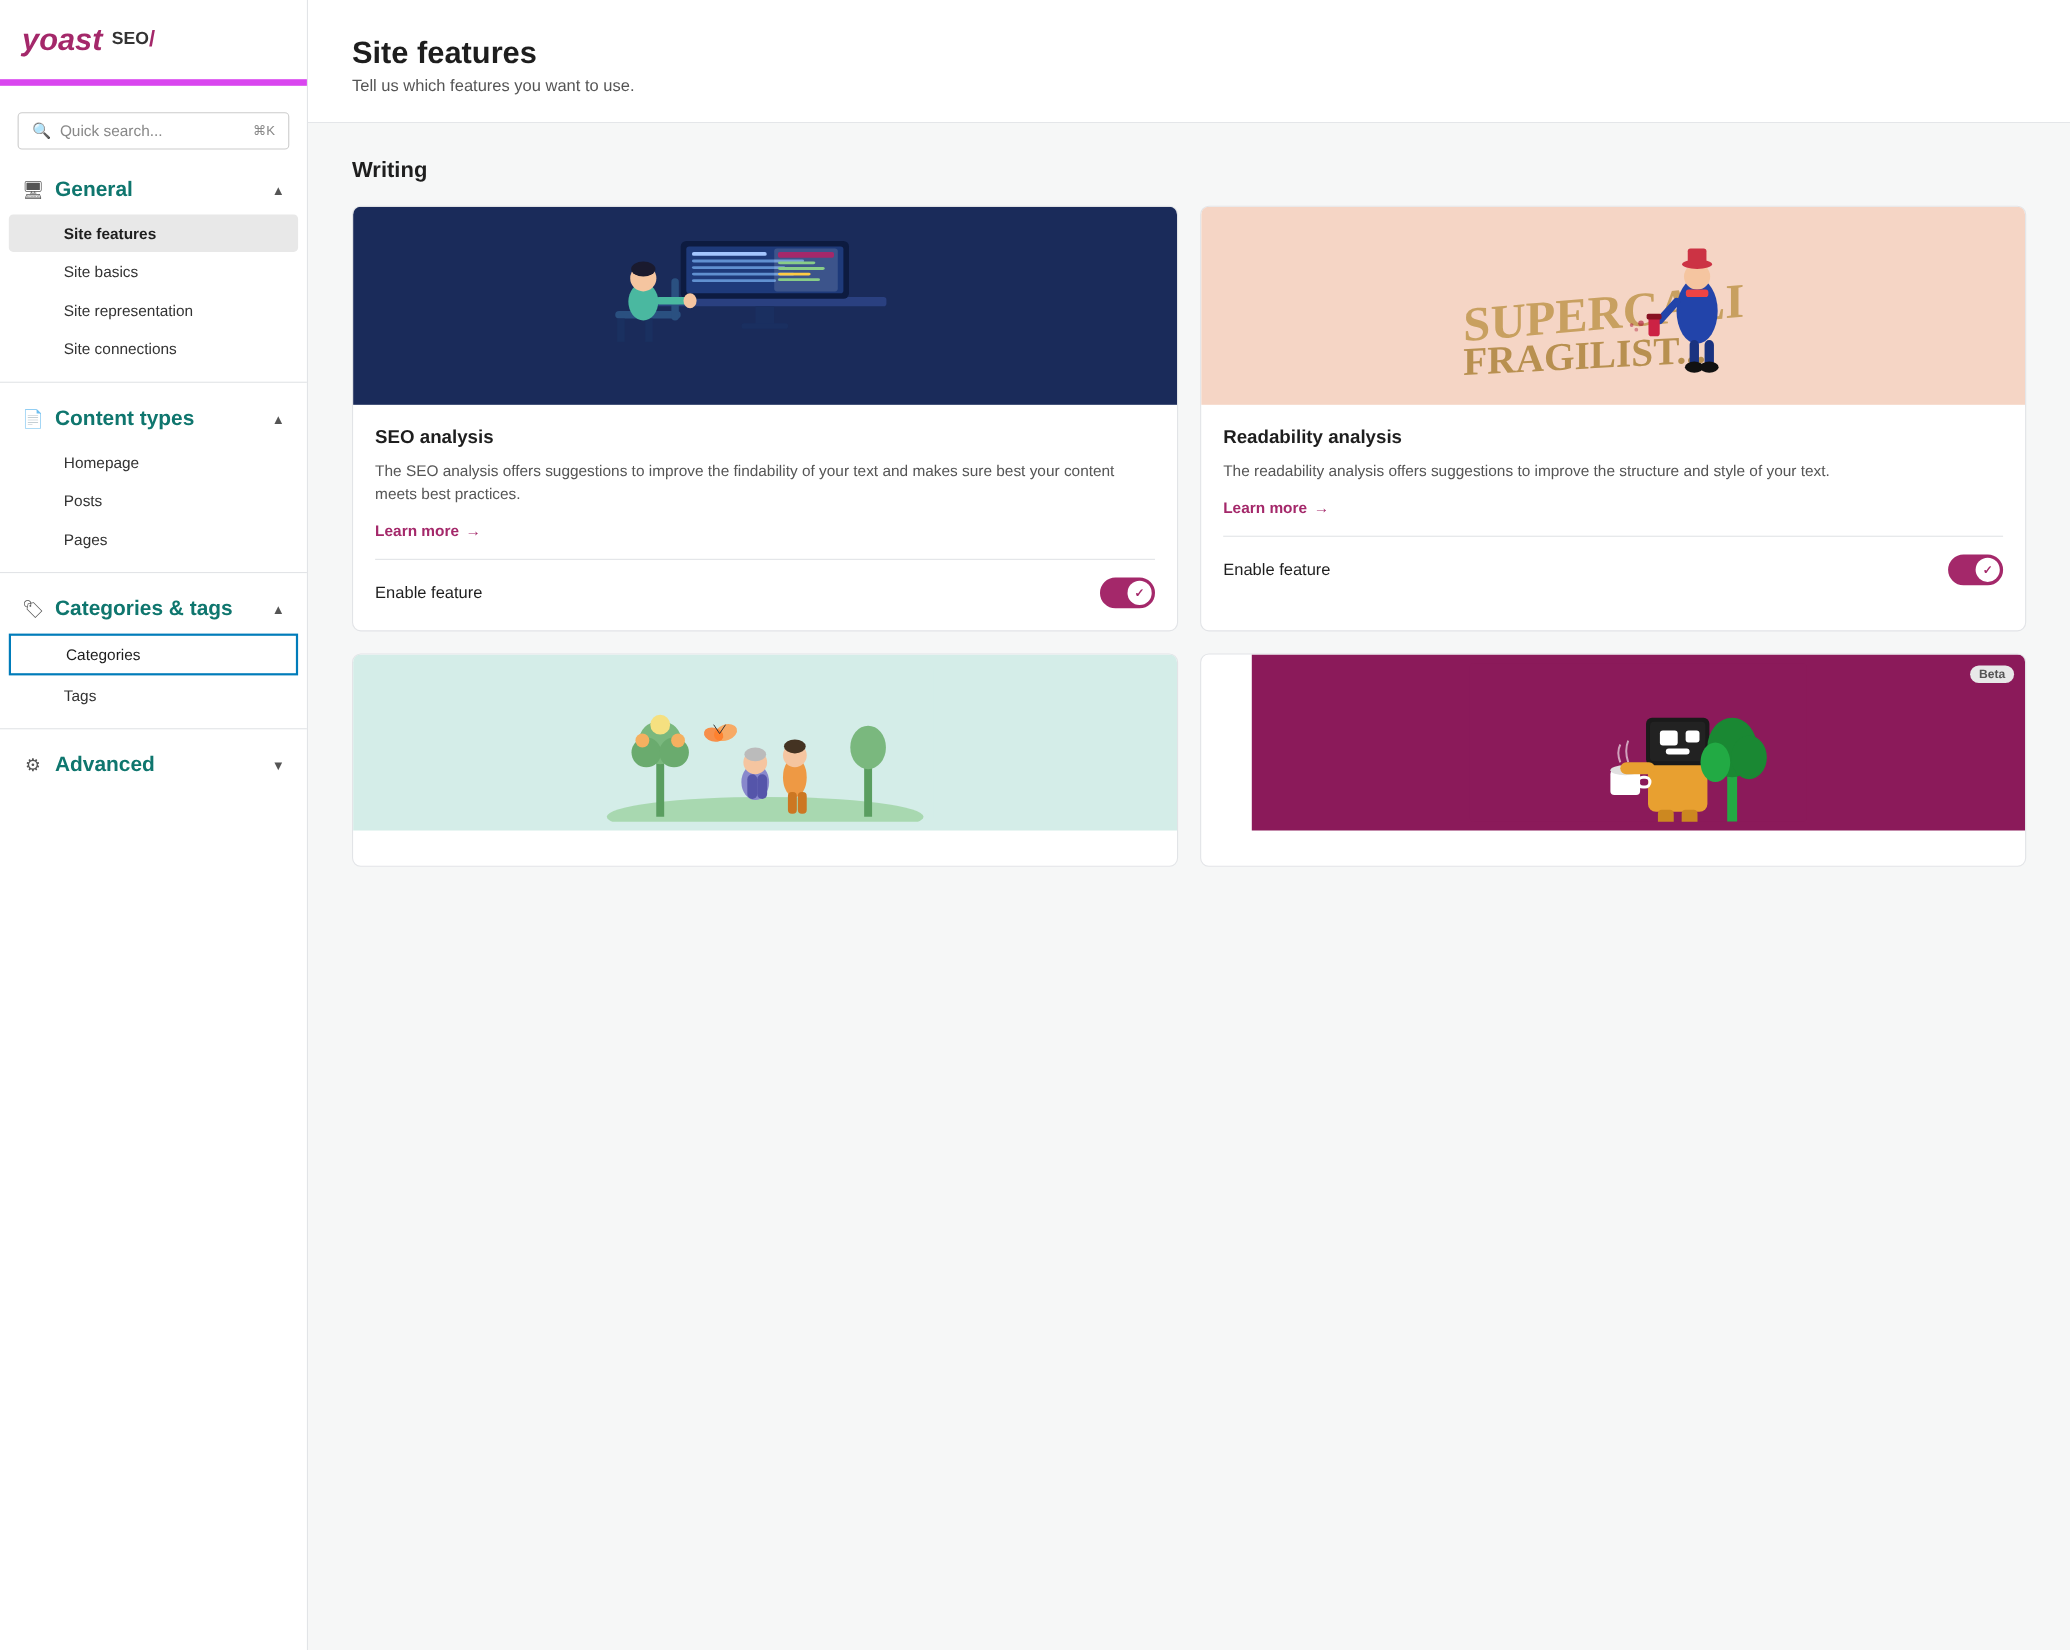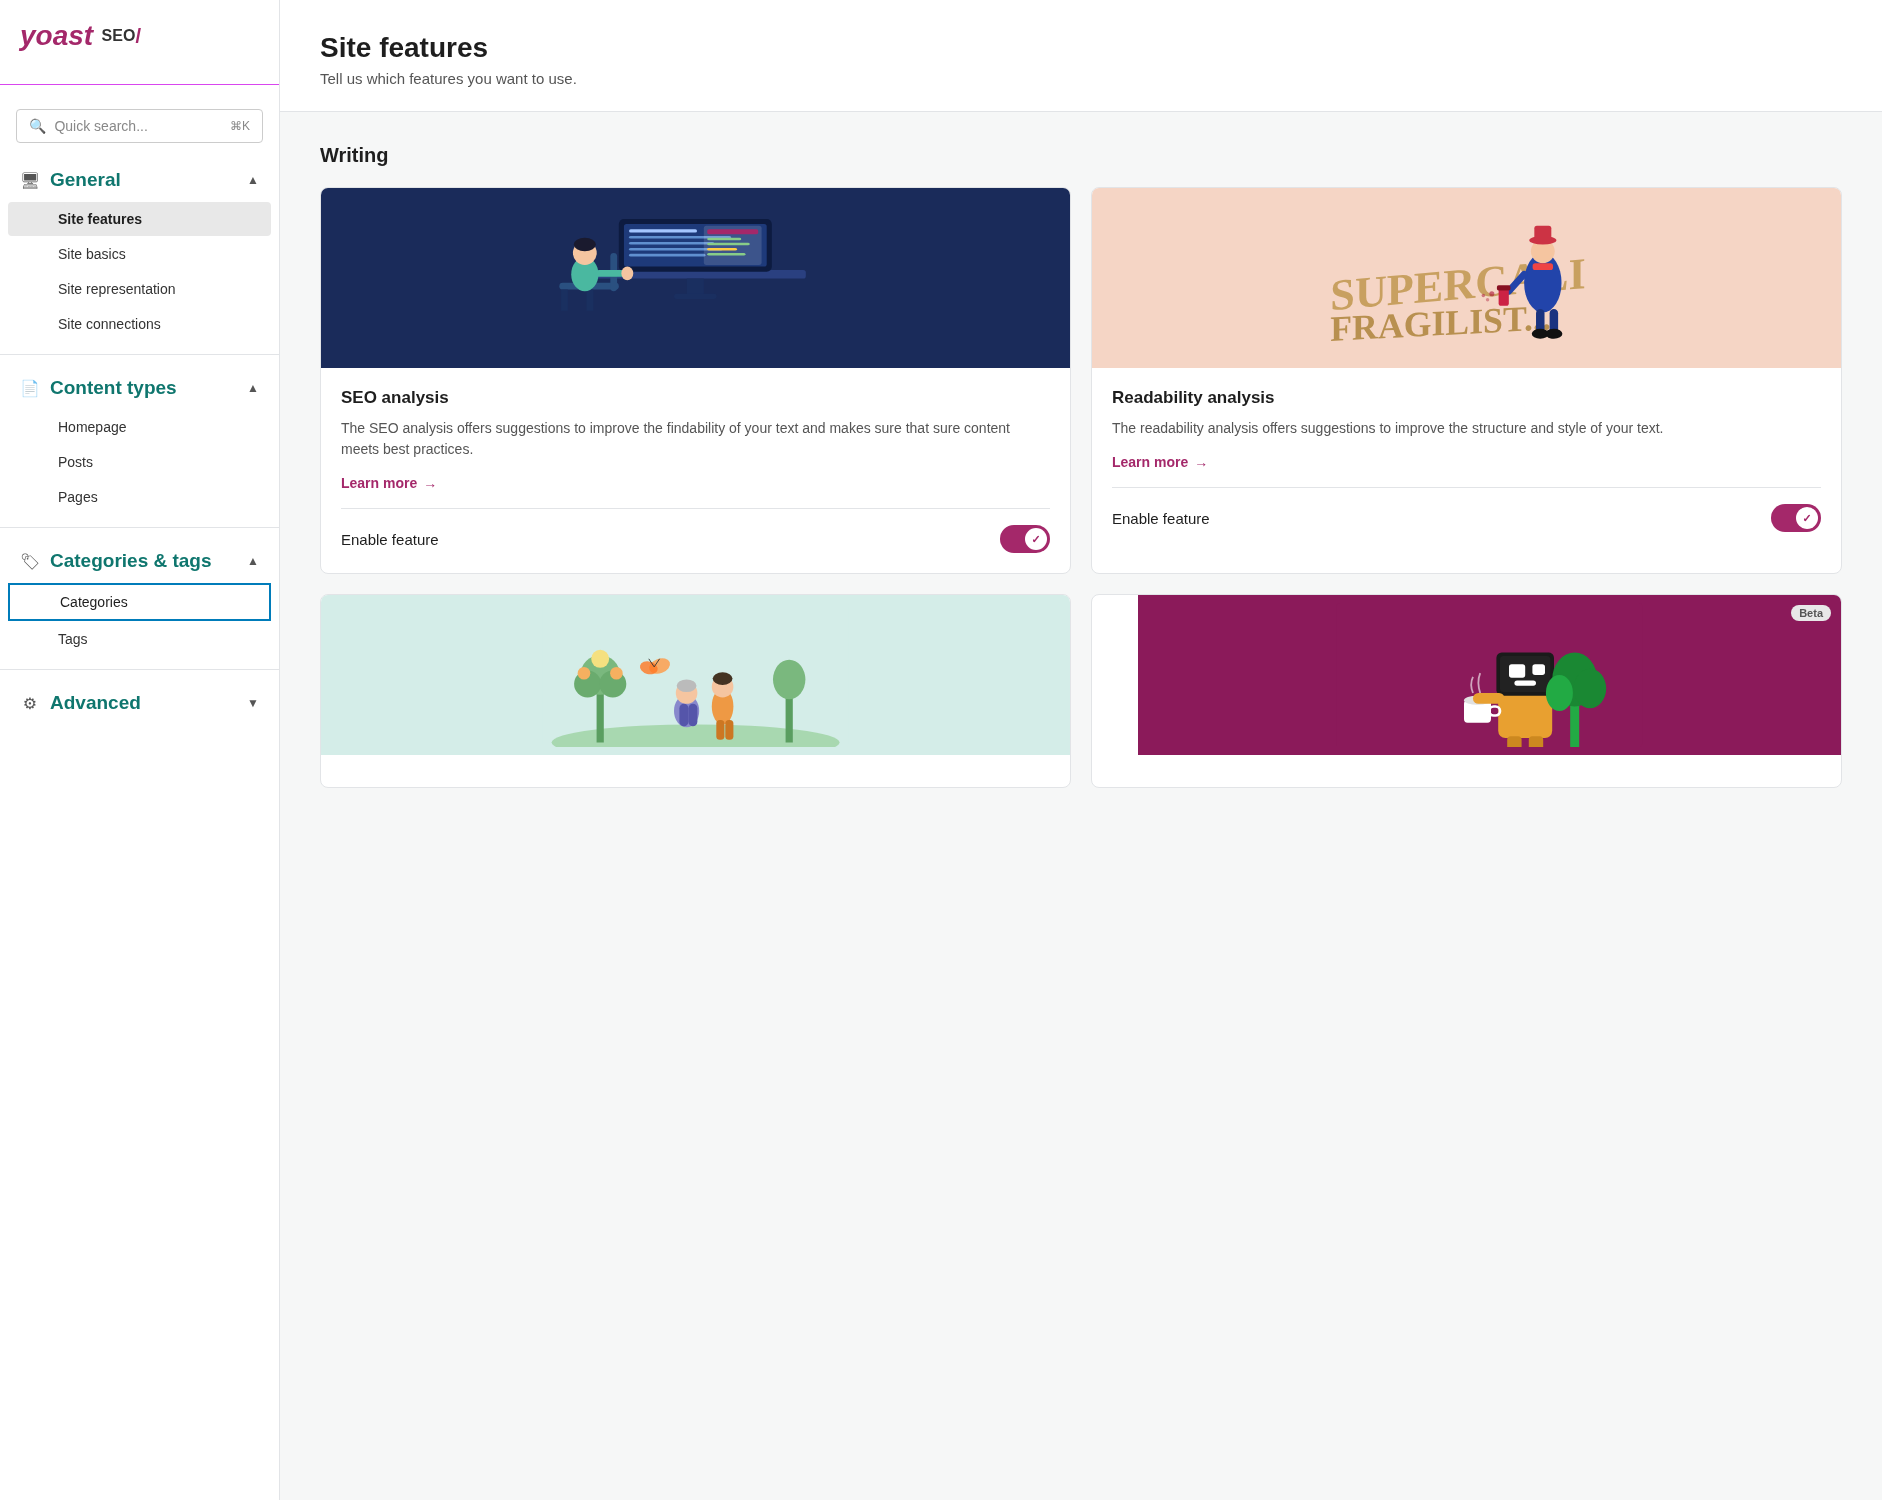--- a/index.html
+++ b/index.html
@@ -11,22 +11,22 @@
       min-width: 280px;
       background: #fff;
       height: 100vh;
       overflow-y: auto;
       border-right: 1px solid #e2e4e7;
       display: flex;
       flex-direction: column;
     }
 
     .logo-area {
-      padding: 20px 20px 32px 20px;
-      border-bottom: 1px solid #d946ef;
+      padding: 20px 20px 20px 20px;
+      border-bottom: 6px solid #d946ef;
     }
 
     .logo {
       display: flex;
       align-items: center;
       gap: 0;
     }
 
     .logo-yoast {
       font-size: 28px;
@@ -444,21 +444,21 @@
               <ellipse cx="60" cy="50" rx="13" ry="8" fill="#1a1a2e"></ellipse>
 
               <rect x="73" y="80" width="35" height="8" rx="4" fill="#4ab8a0"></rect>
 
               <ellipse cx="110" cy="84" rx="7" ry="8" fill="#f5c5a0"></ellipse>
             </svg>
           </div>
         </div>
         <div class="card-body">
           <h3 class="card-feature-title">SEO analysis</h3>
-          <p class="card-description">The SEO analysis offers suggestions to improve the findability of your text and makes sure that sure content meets best practices.</p>
+          <p class="card-description">The SEO analysis offers suggestions to improve the findability of your text and makes sure best your content meets best practices.</p>
           <a class="learn-more-link">
             <span>Learn more</span>
             <span>→</span>
           </a>
           <hr class="card-divider">
           <div class="enable-feature-row">
             <span class="enable-label">Enable feature</span>
             <div class="toggle">
               <div class="toggle-knob">
                 <span class="toggle-check">✓</span>

